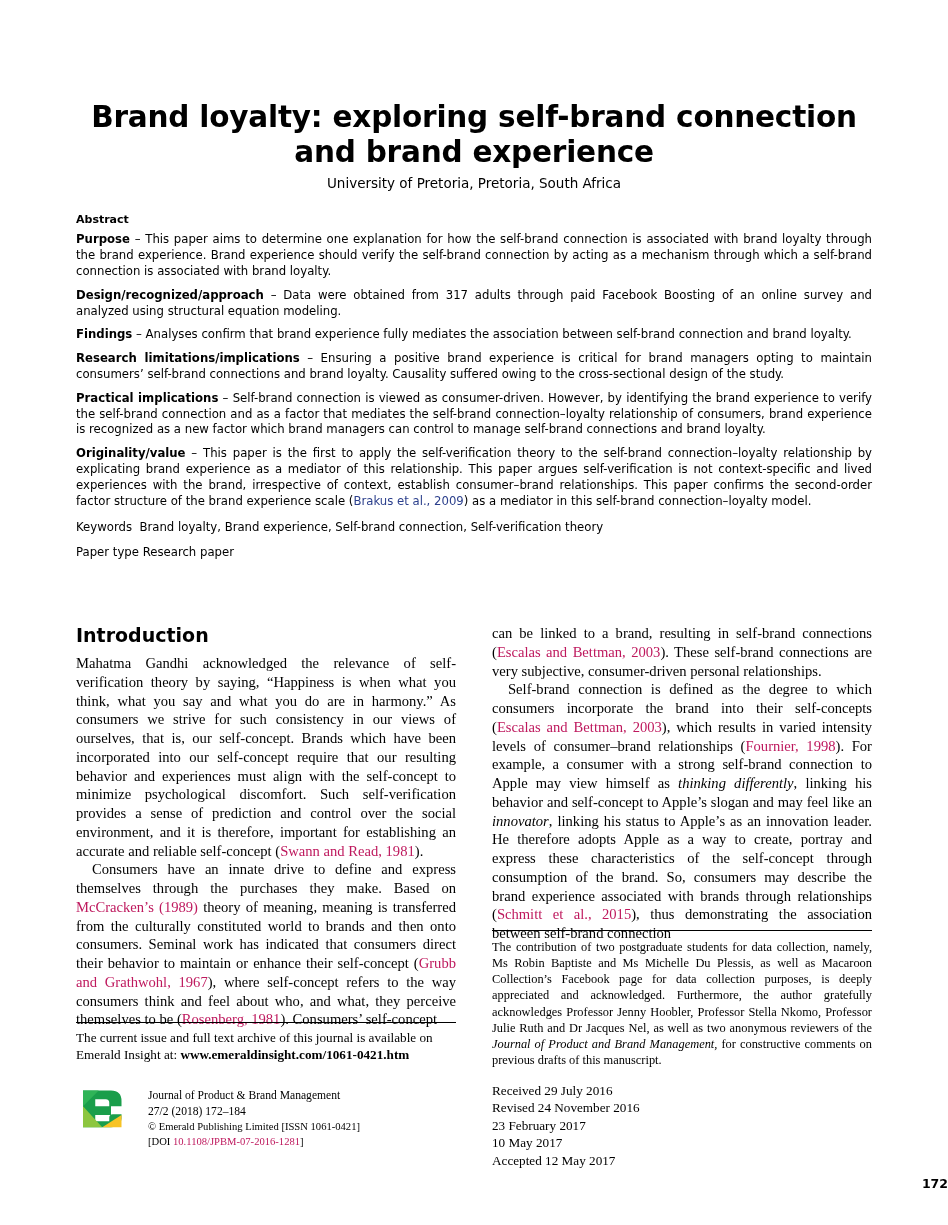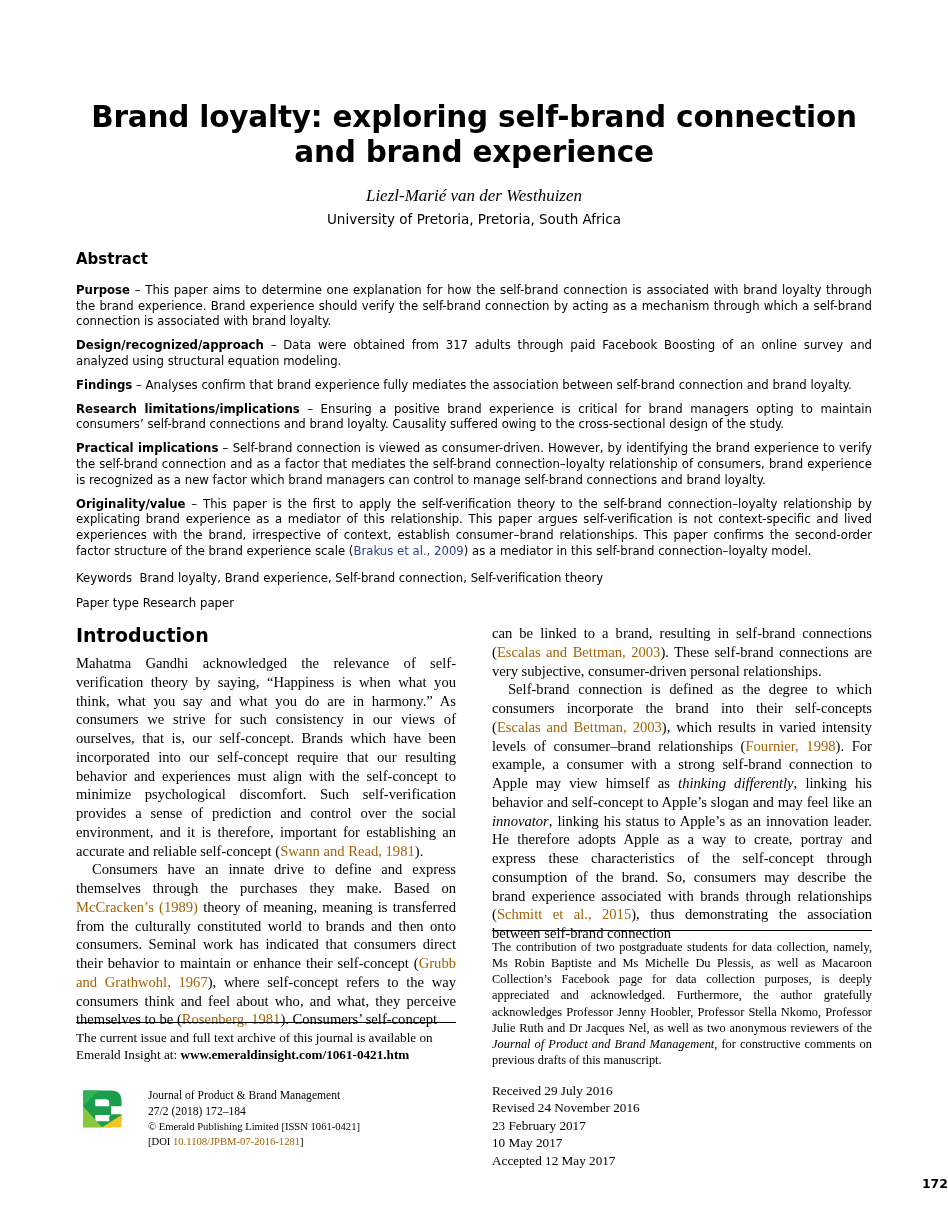--- a/index.html
+++ b/index.html
@@ -55,23 +55,23 @@
 
   
   .abstract {
     margin-top: 22px;
     font-family: "DejaVu Sans", sans-serif;
     font-size: 11.7px;
     line-height: 1.35;
     text-align: justify;
   }
   .abstract h2 {
-    font-size: 15px;
-    font-weight: bold;
-    margin: 0 0 14px 0;
+    font-size: 11px;
+    font-weight: bold;
+    margin: 0 0 5px 0;
   }
   .abstract p {
     margin: 0 0 8px 0;
   }
   .abstract .lbl {
     font-weight: bold;
   }
   .kw {
     margin-top: 11px;
     font-family: "DejaVu Sans", sans-serif;
@@ -83,21 +83,21 @@
   .ptype {
     margin-top: 9px;
     font-family: "DejaVu Sans", sans-serif;
     font-size: 11.7px;
   }
   a.ref {
     color: #2b3f8c;
     text-decoration: none;
   }
   a.reflink {
-    color: #a16207;
+    color: #be185d;
     text-decoration: none;
   }
 
   
   .cols {
     position: absolute;
     left: 76px;
     top: 624px;
     width: 796px;
     height: 540px;
@@ -206,21 +206,20 @@
     font-size: 12.5px;
   }
 </style>
 </head>
 <body>
 
 <div class="page">
 
   <div class="content">
     <h1 class="title">Brand loyalty: exploring self-brand connection and brand experience</h1>
-    <div class="author">Liezl-Marié van der Westhuizen</div>
     <div class="affiliation">University of Pretoria, Pretoria, South Africa</div>
 
     <div class="abstract">
       <h2>Abstract</h2>
 
       <p>
         <span class="lbl">Purpose</span><span> – This paper aims to determine one explanation for how the self-brand connection is associated with brand loyalty through the brand experience. Brand experience should verify the self-brand connection by acting as a mechanism through which a self-brand connection is associated with brand loyalty.</span>
       </p>
       <p>
         <span class="lbl">Design/recognized/approach</span><span> – Data were obtained from 317 adults through paid Facebook Boosting of an online survey and analyzed using structural equation modeling.</span>

